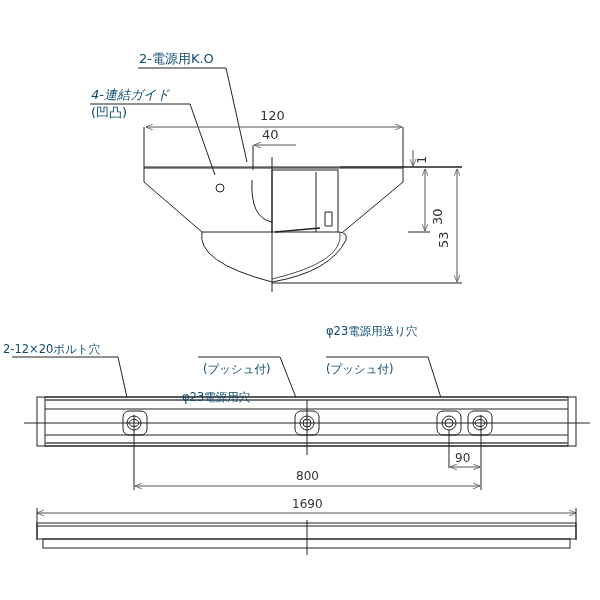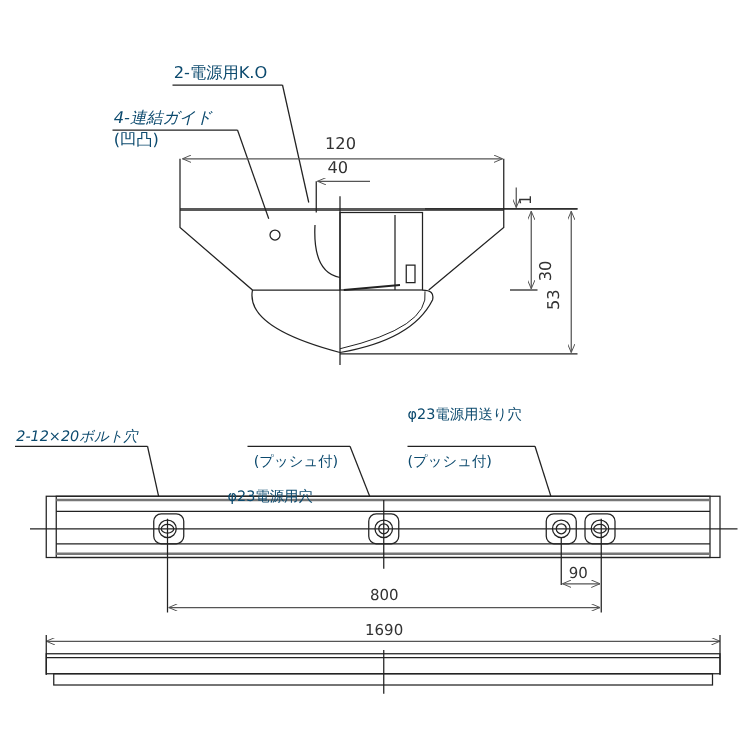--- a/index.html
+++ b/index.html
@@ -133,21 +133,21 @@
 
 <div class="lbl" style="left:139px;top:52px;">2-電源用K.O</div>
 <div class="lbl" style="left:91px;top:88px;font-style:italic;">4-連結ガイド</div>
 <div class="lbl" style="left:91px;top:106px;">(凹凸)</div>
 <div class="dim" style="left:260px;top:108px;">120</div>
 <div class="dim" style="left:262px;top:127px;">40</div>
 <div class="dim vert" style="left:414px;top:164px;">1</div>
 <div class="dim vert" style="left:430px;top:225px;">30</div>
 <div class="dim vert" style="left:436px;top:248px;">53</div>
 
-<div class="lbl sm" style="left:13px;top:342px;font-style:italic;">2-12×20ボルト穴</div>
+<div class="lbl sm" style="left:3px;top:342px;">2-12×20ボルト穴</div>
 <div class="lbl sm" style="left:182px;top:342px;margin-top:48px;">φ23電源用穴</div>
 <div class="lbl sm" style="left:203px;top:362px;">(プッシュ付)</div>
 <div class="lbl sm" style="left:326px;top:324px;">φ23電源用送り穴</div>
 <div class="lbl sm" style="left:326px;top:362px;">(プッシュ付)</div>
 <div class="dim" style="left:455px;top:451px;font-size:12px;">90</div>
 <div class="dim" style="left:296px;top:469px;font-size:12px;">800</div>
 
 <div class="dim" style="left:292px;top:497px;font-size:12px;">1690</div>
 
 </body></html>

